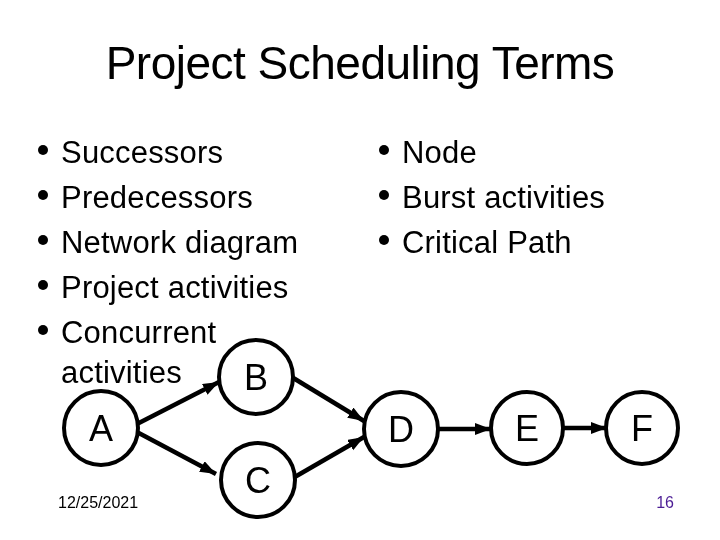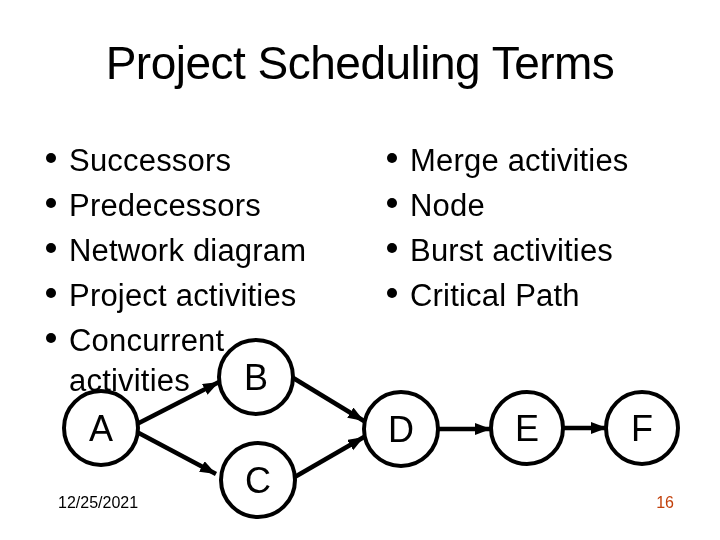--- a/index.html
+++ b/index.html
@@ -19,21 +19,21 @@
     text-align: center;
     font-size: 46px;
     letter-spacing: -0.5px;
     line-height: 1.2;
     white-space: nowrap;
     color: #000000;
   }
 
   ul.bullets {
     position: absolute;
-    margin: 8px; padding: 0;
+    margin: 0; padding: 0;
     list-style: none;
   }
   ul.bullets.left  { left: 38px;  top: 133px; width: 278px; }
   ul.bullets.right { left: 379px; top: 133px; width: 320px; }
 
   ul.bullets li {
     display: flex;
     align-items: flex-start;
     margin: 0 0 5px 0;
     font-size: 31px;
@@ -70,21 +70,21 @@
     line-height: 1.1;
     color: #000000;
     margin-left: 14px;
   }
   .footer-page {
     position: absolute;
     right: 46px; top: 494px;
     font-size: 16px;
     line-height: 1.1;
     text-align: left;
-    color: #c2410c;
+    color: #4c1d95;
   }
 </style>
 </head>
 <body>
 
 <div class="slide">
 
   <div class="title">Project Scheduling Terms</div>
 
   <ul class="bullets left">
@@ -104,24 +104,20 @@
       <span class="dot"></span>
       <span class="li-label">Project activities</span>
     </li>
     <li>
       <span class="dot"></span>
       <span class="li-label">Concurrent activities</span>
     </li>
   </ul>
 
   <ul class="bullets right">
-    <li>
-      <span class="dot"></span>
-      <span class="li-label">Merge activities</span>
-    </li>
     <li>
       <span class="dot"></span>
       <span class="li-label">Node</span>
     </li>
     <li>
       <span class="dot"></span>
       <span class="li-label">Burst activities</span>
     </li>
     <li>
       <span class="dot"></span>

